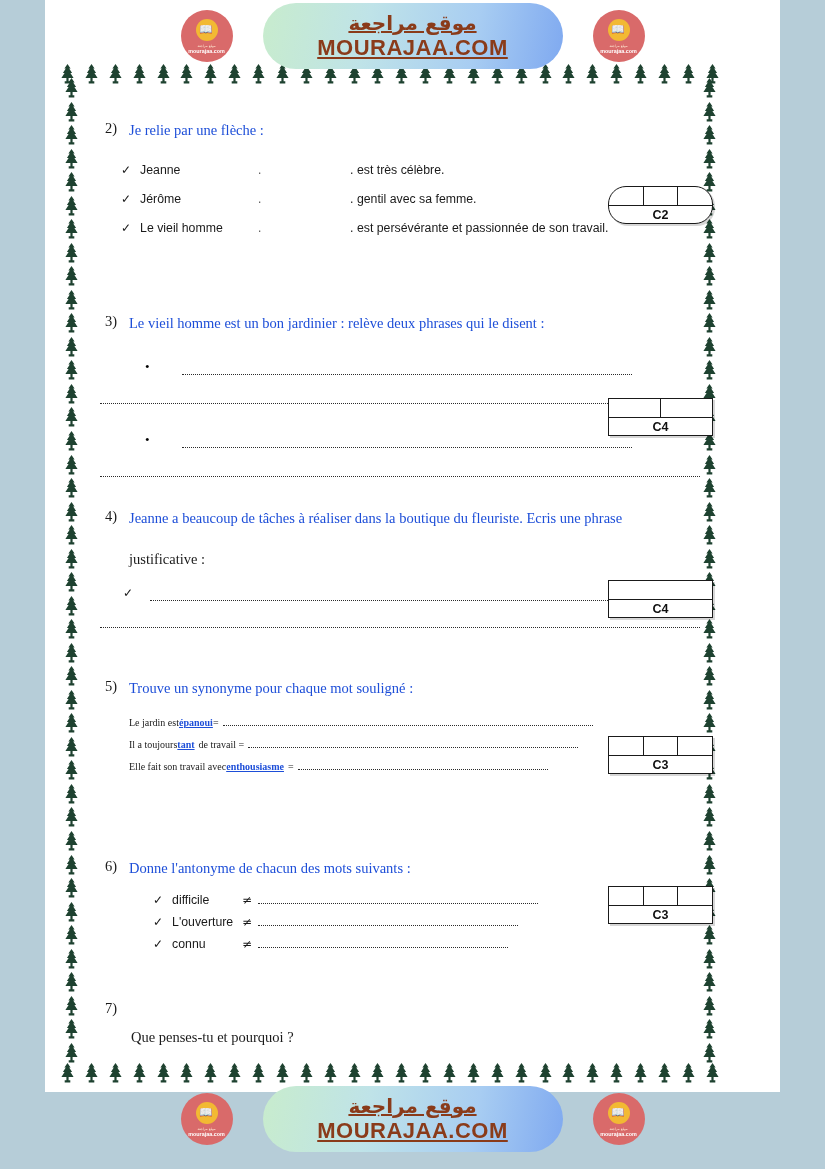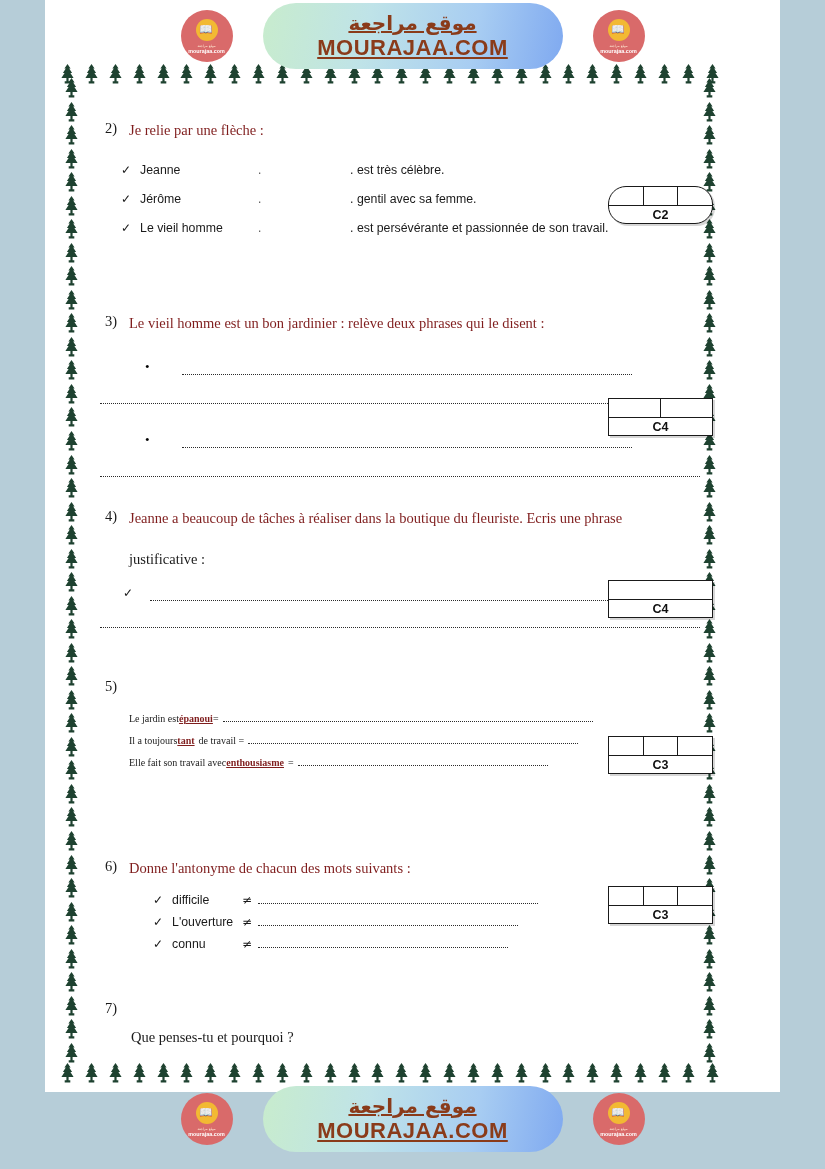--- a/index.html
+++ b/index.html
@@ -96,21 +96,21 @@
   .ex { position: relative; }
 
   .q-line { display: flex; align-items: flex-start; }
   .q-num {
     font-family: "Liberation Serif", serif;
     font-size: 14.5px; color: #1a1a1a; width: 24px;
     flex: 0 0 24px;
   }
   .q-text {
     font-family: "Liberation Serif", serif;
-    font-size: 14.5px; color: #7f1d1d; line-height: 1.45;
+    font-size: 14.5px; color: #1d4ed8; line-height: 1.45;
   }
   .q-cont { margin-left: 24px; font-size: 14.5px; line-height: 1.45; color:#1a1a1a; }
   .check { color: #1a1a1a; font-size: 12px; margin-right: 9px; }
   .bullet-dot { font-size: 13px; color: #000; }
 
   .match-row {
     display: flex; align-items: baseline;
     font-family: "Liberation Sans", sans-serif;
     font-size: 12.3px; color: #1a1a1a;
     margin-bottom: 15px;
@@ -140,21 +140,21 @@
   .score-cell:last-child { border-right: none; }
   .score-bottom {
     flex: 1 1 50%;
     border-top: 1.4px solid #1a1a1a;
     display: flex; align-items: center; justify-content: center;
     font-family: "Liberation Sans", sans-serif;
     font-weight: bold; font-size: 12.5px; color: #111;
   }
 
   .ul-word {
-    color: #7f1d1d; font-weight: bold; text-decoration: underline;
+    color: #1d4ed8; font-weight: bold; text-decoration: underline;
     font-family: "Liberation Serif", serif;
   }
   .syn-row {
     font-family: "Liberation Serif", serif; font-size: 10px; color:#1a1a1a;
     margin-left: 24px; display:flex; align-items: baseline; margin-bottom: 11px;
   }
   .ant-row {
     font-family: "Liberation Sans", sans-serif; font-size: 12.3px; color:#1a1a1a;
     margin-left: 48px; display:flex; align-items: baseline; margin-bottom: 8px;
   }
@@ -696,20 +696,21 @@
         <div class="score-top">
           <div class="score-cell"></div>
         </div>
         <div class="score-bottom">C4</div>
       </div>
     </div>
 
     <div class="ex" style="position:absolute; left:0; top:558px; width:600px;">
       <div class="q-line">
         <span class="q-num">5)</span>
+        <span class="q-text">Trouve un synonyme pour chaque mot souligné :</span>
       </div>
 
       <div style="margin-top:18px;">
         <div class="syn-row">
           <span>Le jardin est </span>
           <span class="ul-word">épanoui</span>
           <span>=</span>
           <span class="dots" style="width:370px; margin-left:4px;"></span>
         </div>
         <div class="syn-row">

